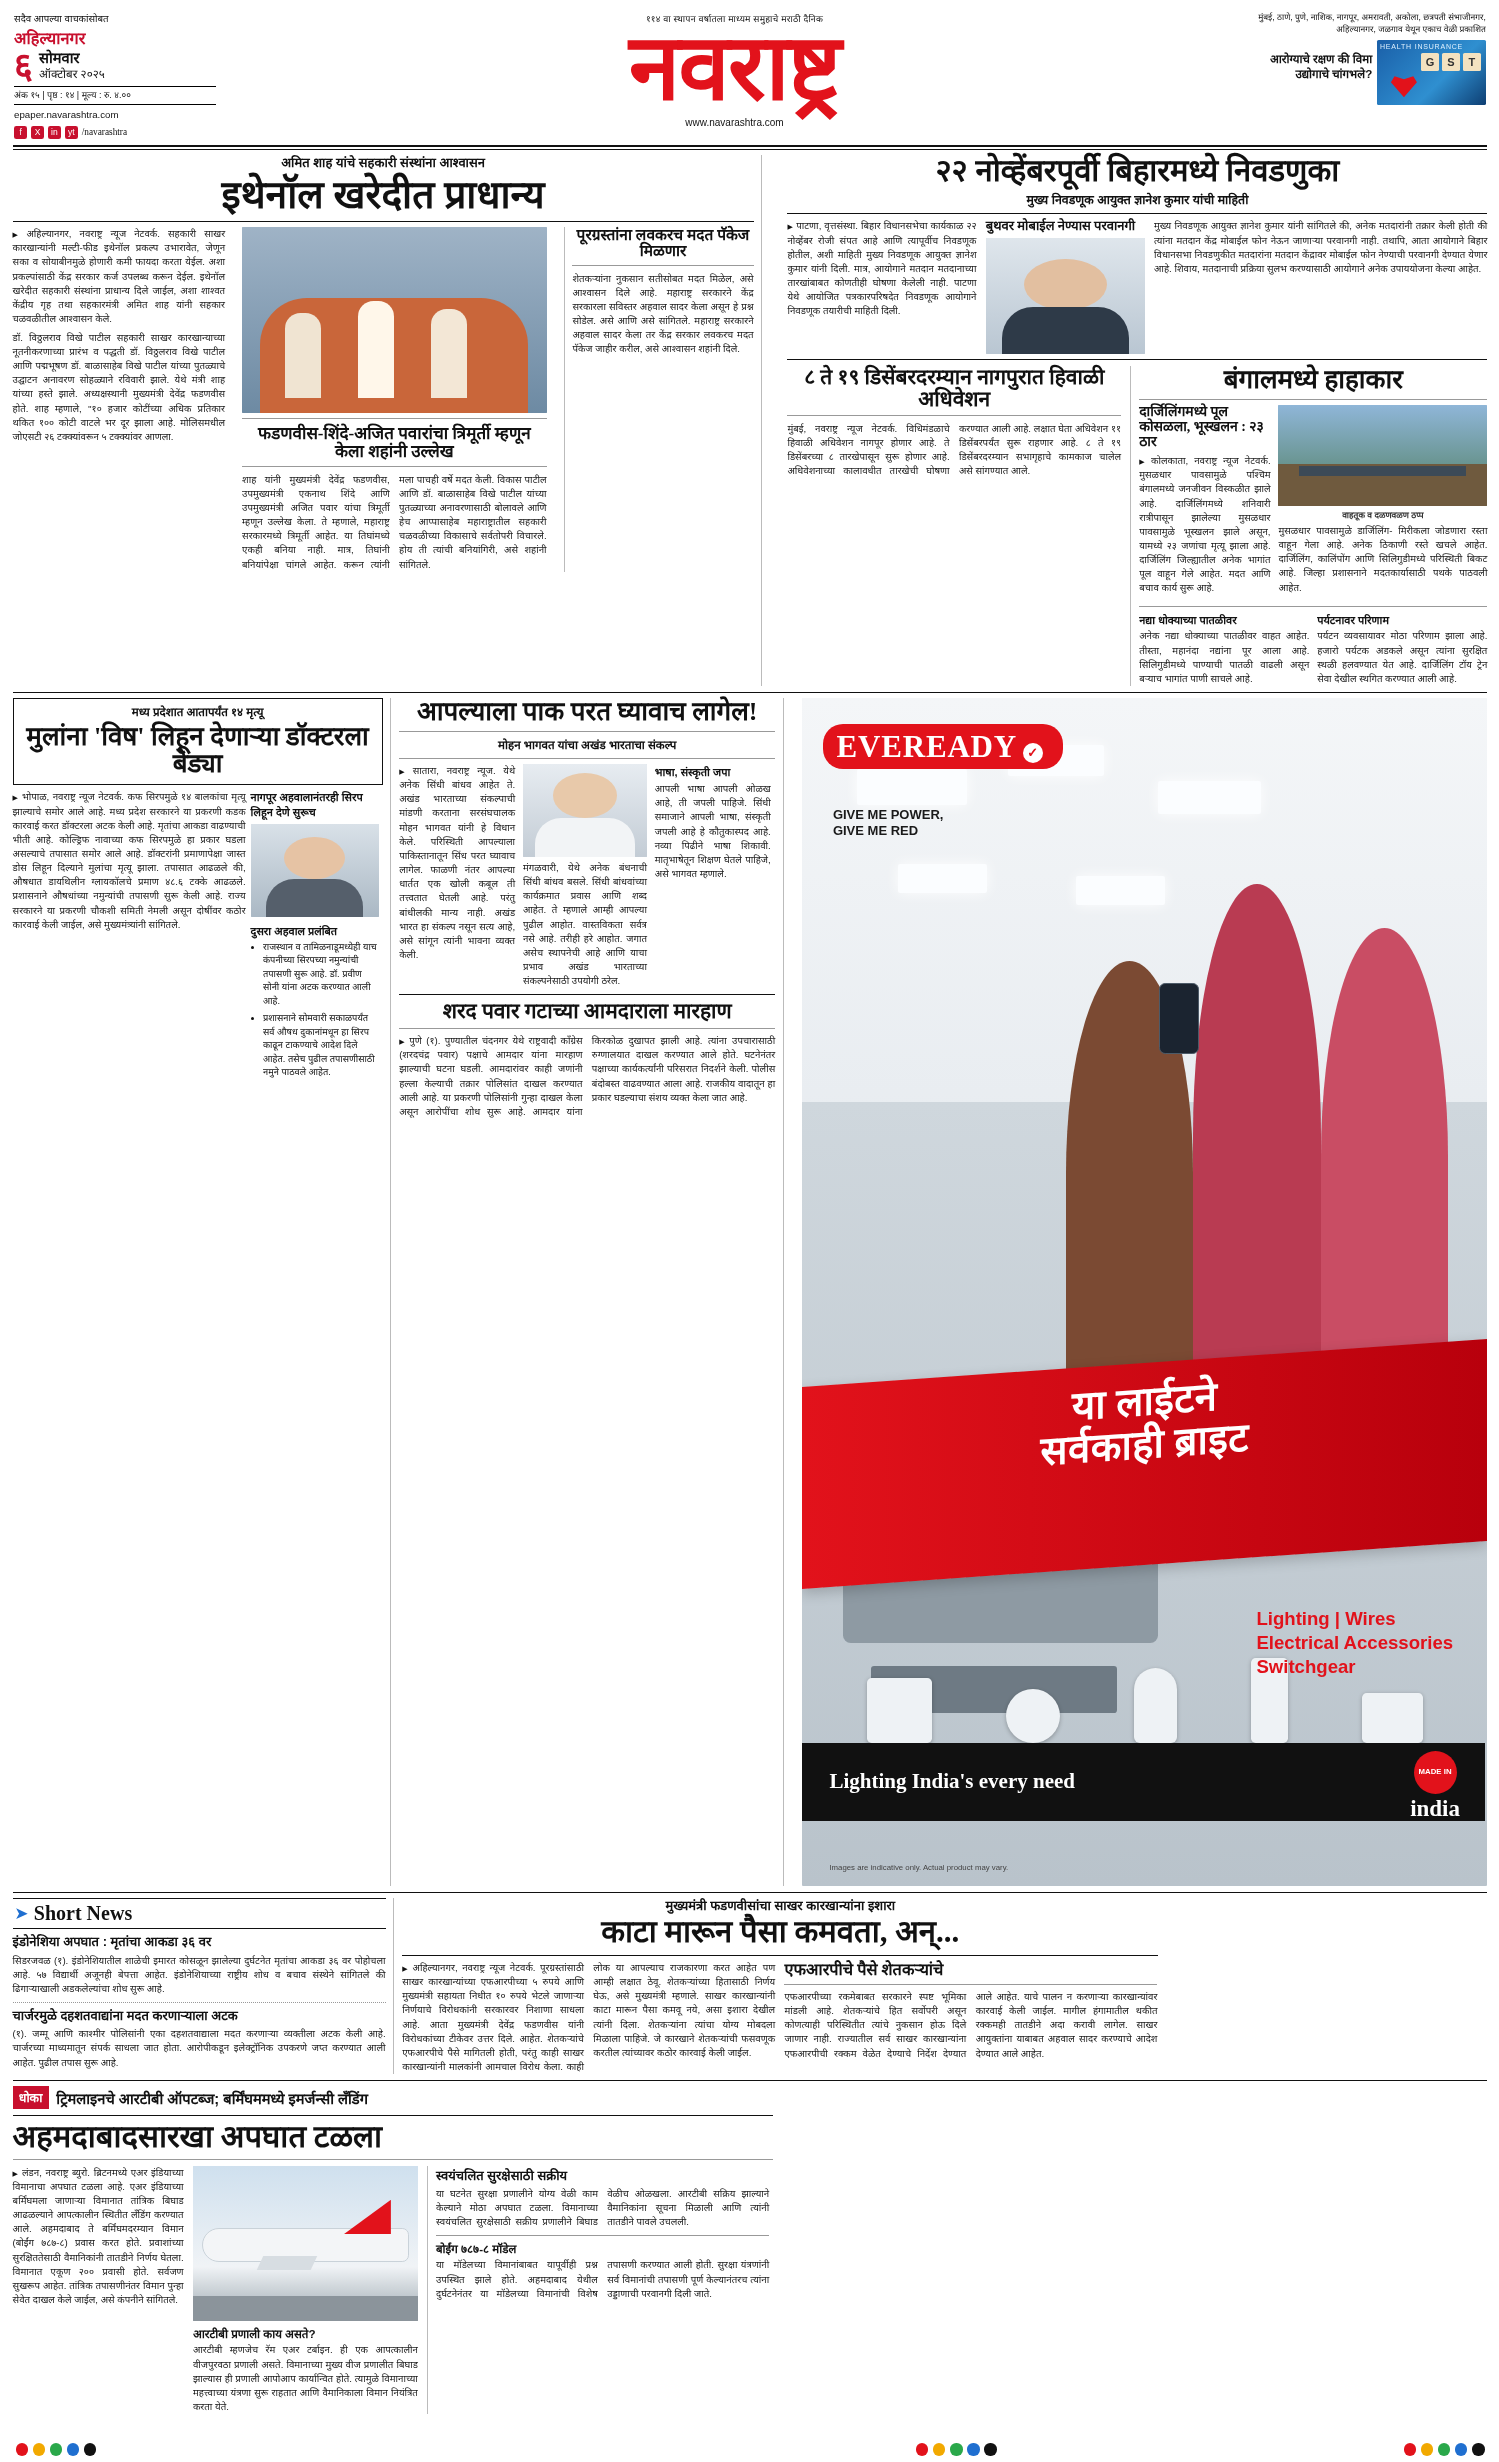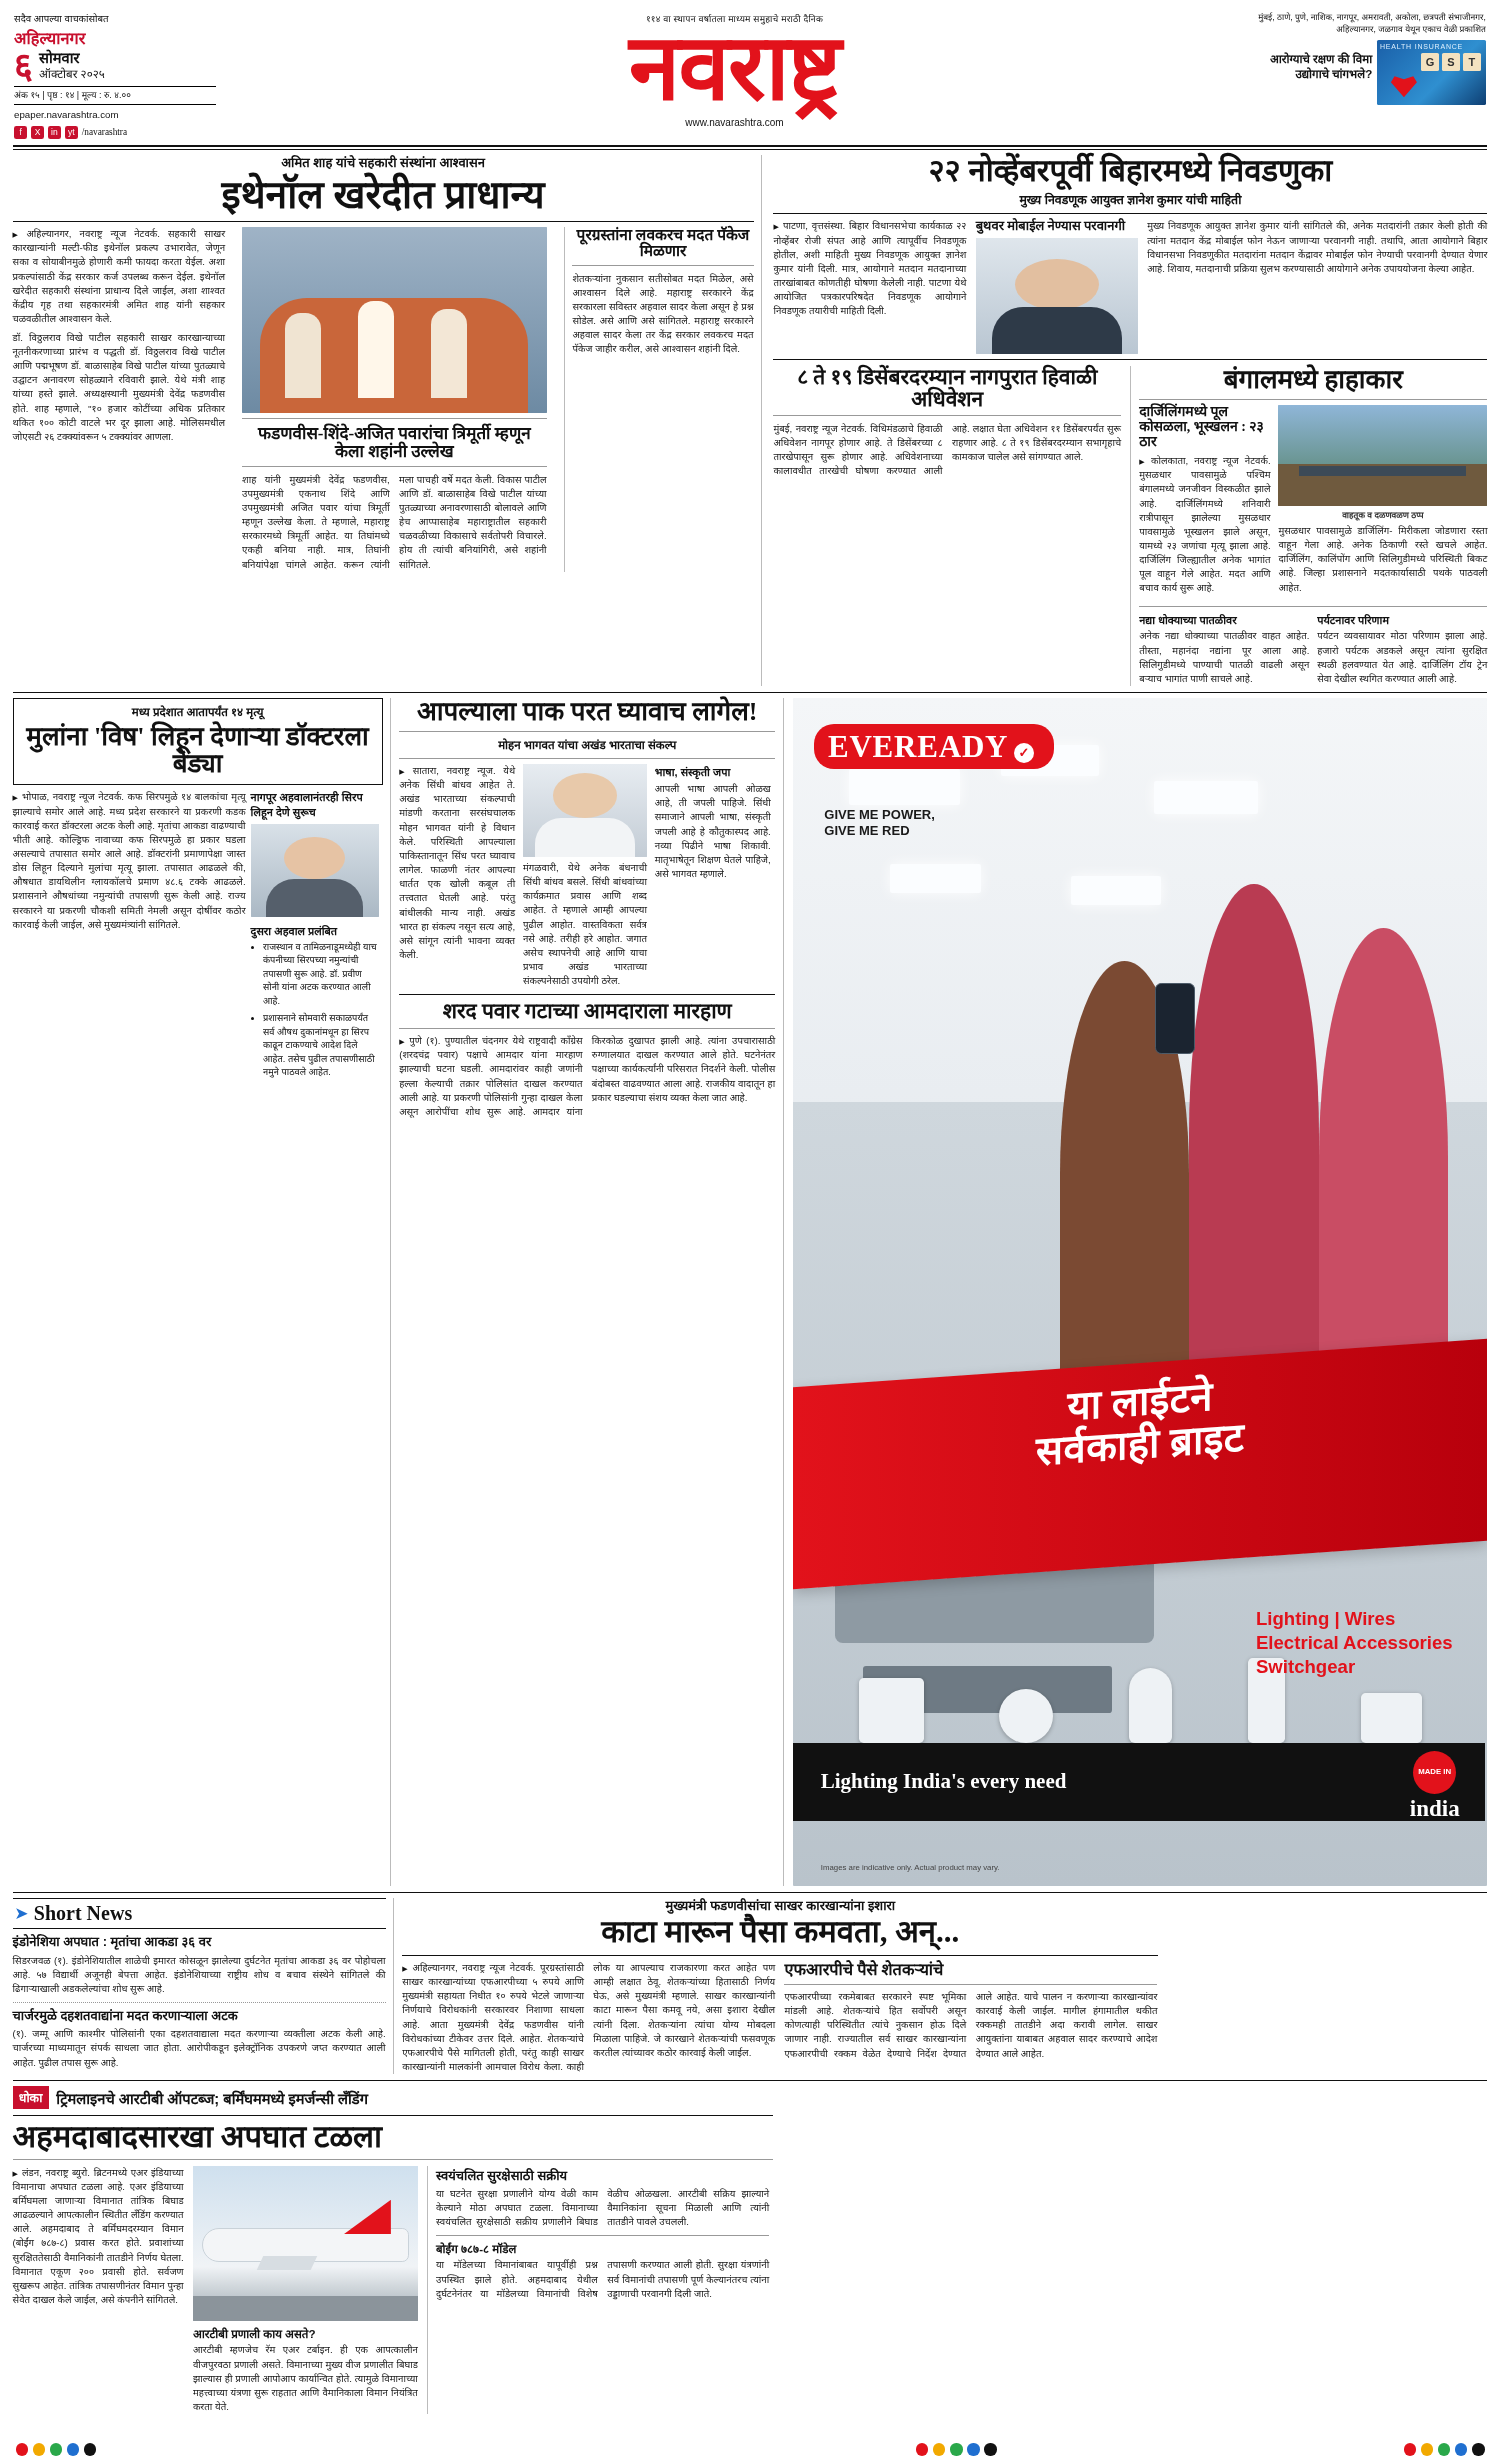--- a/index.html
+++ b/index.html
@@ -217,21 +217,21 @@
         <div style="width:194px" class="vline" style2="">
           <div style="padding-left:7.8px">
             <div class="hl hl-xs" style="font-size:15.5px">पूरग्रस्तांना लवकरच मदत पॅकेज मिळणार</div>
             <div class="hr-d"></div>
             <div class="body">शेतकऱ्यांना नुकसान सतीसोबत मदत मिळेल, असे आश्वासन दिले आहे. महाराष्ट्र सरकारने केंद्र सरकारला सविस्तर अहवाल सादर केला असून हे प्रश्न सोडेल. असे आणि असे सांगितले. महाराष्ट्र सरकारने अहवाल सादर केला तर केंद्र सरकार लवकरच मदत पॅकेज जाहीर करील, असे आश्वासन शहांनी दिले.</div>
           </div>
         </div>
       </div>
     </div>
 
-    <div class="col vline" style="width:726px; padding-left:11px">
+    <div class="col vline" style="width:726px; padding-left:25px">
       <div class="hl hl-lg">२२ नोव्हेंबरपूर्वी बिहारमध्ये निवडणुका</div>
       <div class="subhl">मुख्य निवडणूक आयुक्त ज्ञानेश कुमार यांची माहिती</div>
       <div class="hr"></div>
       <div style="display:flex; gap:9.3px;">
         <div style="width:194px">
           <div class="body">
             <p class="lead"><span>पाटणा, वृत्तसंस्था.</span> <span>बिहार विधानसभेचा कार्यकाळ २२ नोव्हेंबर रोजी संपत आहे आणि त्यापूर्वीच निवडणूक होतील, अशी माहिती मुख्य निवडणूक आयुक्त ज्ञानेश कुमार यांनी दिली. मात्र, आयोगाने मतदान मतदानाच्या तारखांबाबत कोणतीही घोषणा केलेली नाही. पाटणा येथे आयोजित पत्रकारपरिषदेत निवडणूक आयोगाने निवडणूक तयारीची माहिती दिली.</span></p>
           </div>
         </div>
         <div style="width:163px">
@@ -347,21 +347,21 @@
         </div>
       </div>
       <div class="hr"></div>
       <div class="hl hl-sm">शरद पवार गटाच्या आमदाराला मारहाण</div>
       <div class="hr-d"></div>
       <div class="body two">
         <p class="lead"><span>पुणे (१).</span> <span>पुण्यातील चंदनगर येथे राष्ट्रवादी काँग्रेस (शरदचंद्र पवार) पक्षाचे आमदार यांना मारहाण झाल्याची घटना घडली. आमदारांवर काही जणांनी हल्ला केल्याची तक्रार पोलिसांत दाखल करण्यात आली आहे. या प्रकरणी पोलिसांनी गुन्हा दाखल केला असून आरोपींचा शोध सुरू आहे. आमदार यांना किरकोळ दुखापत झाली आहे. त्यांना उपचारासाठी रुग्णालयात दाखल करण्यात आले होते. घटनेनंतर पक्षाच्या कार्यकर्त्यांनी परिसरात निदर्शने केली. पोलीस बंदोबस्त वाढवण्यात आला आहे. राजकीय वादातून हा प्रकार घडल्याचा संशय व्यक्त केला जात आहे.</span></p>
       </div>
     </div>
 
-    <div class="col vline" style="width:710px;padding-left:9px">
+    <div class="col vline" style="width:710px;padding-left:18px">
       <div class="ad">
         <div class="ceiling"></div>
         <div class="panel" style="left:8%;top:6%;width:16%;height:3%"></div>
         <div class="panel" style="left:30%;top:4%;width:14%;height:2.6%"></div>
         <div class="panel" style="left:52%;top:7%;width:15%;height:2.8%"></div>
         <div class="panel" style="left:14%;top:14%;width:13%;height:2.4%"></div>
         <div class="panel" style="left:40%;top:15%;width:13%;height:2.4%"></div>
         <div class="room">
           <div class="sofa"></div>
           <div class="table"></div>

